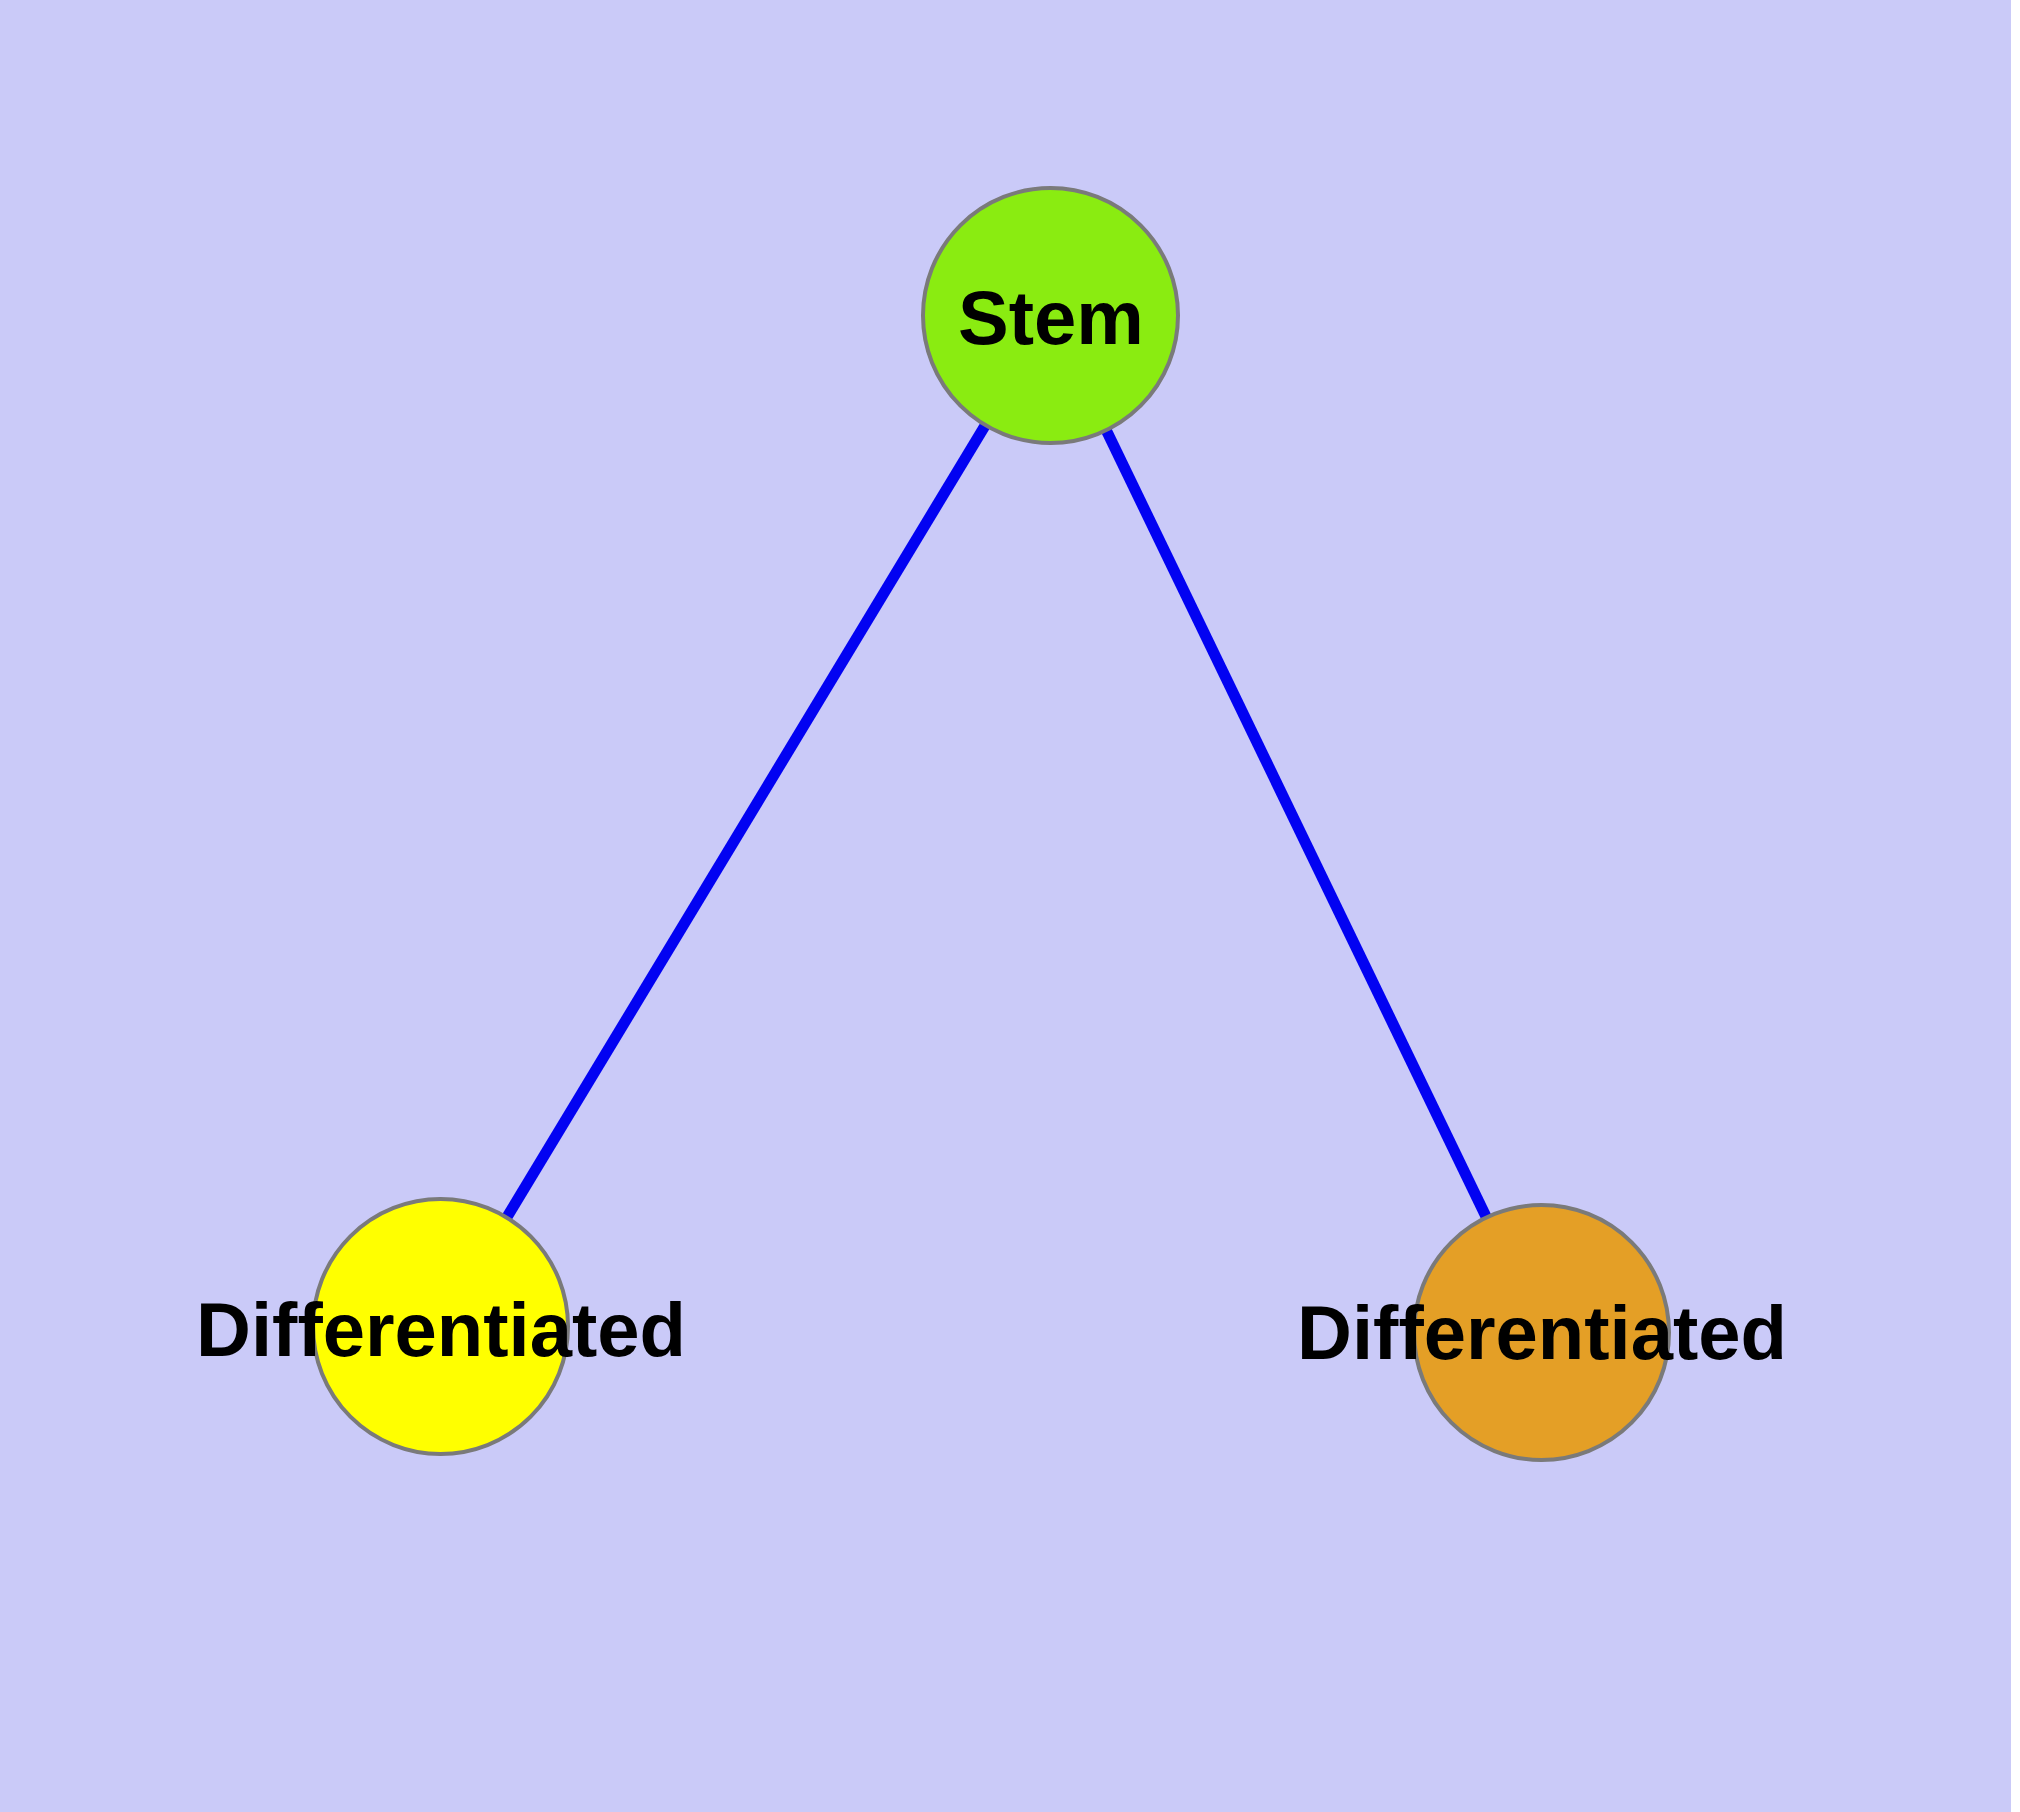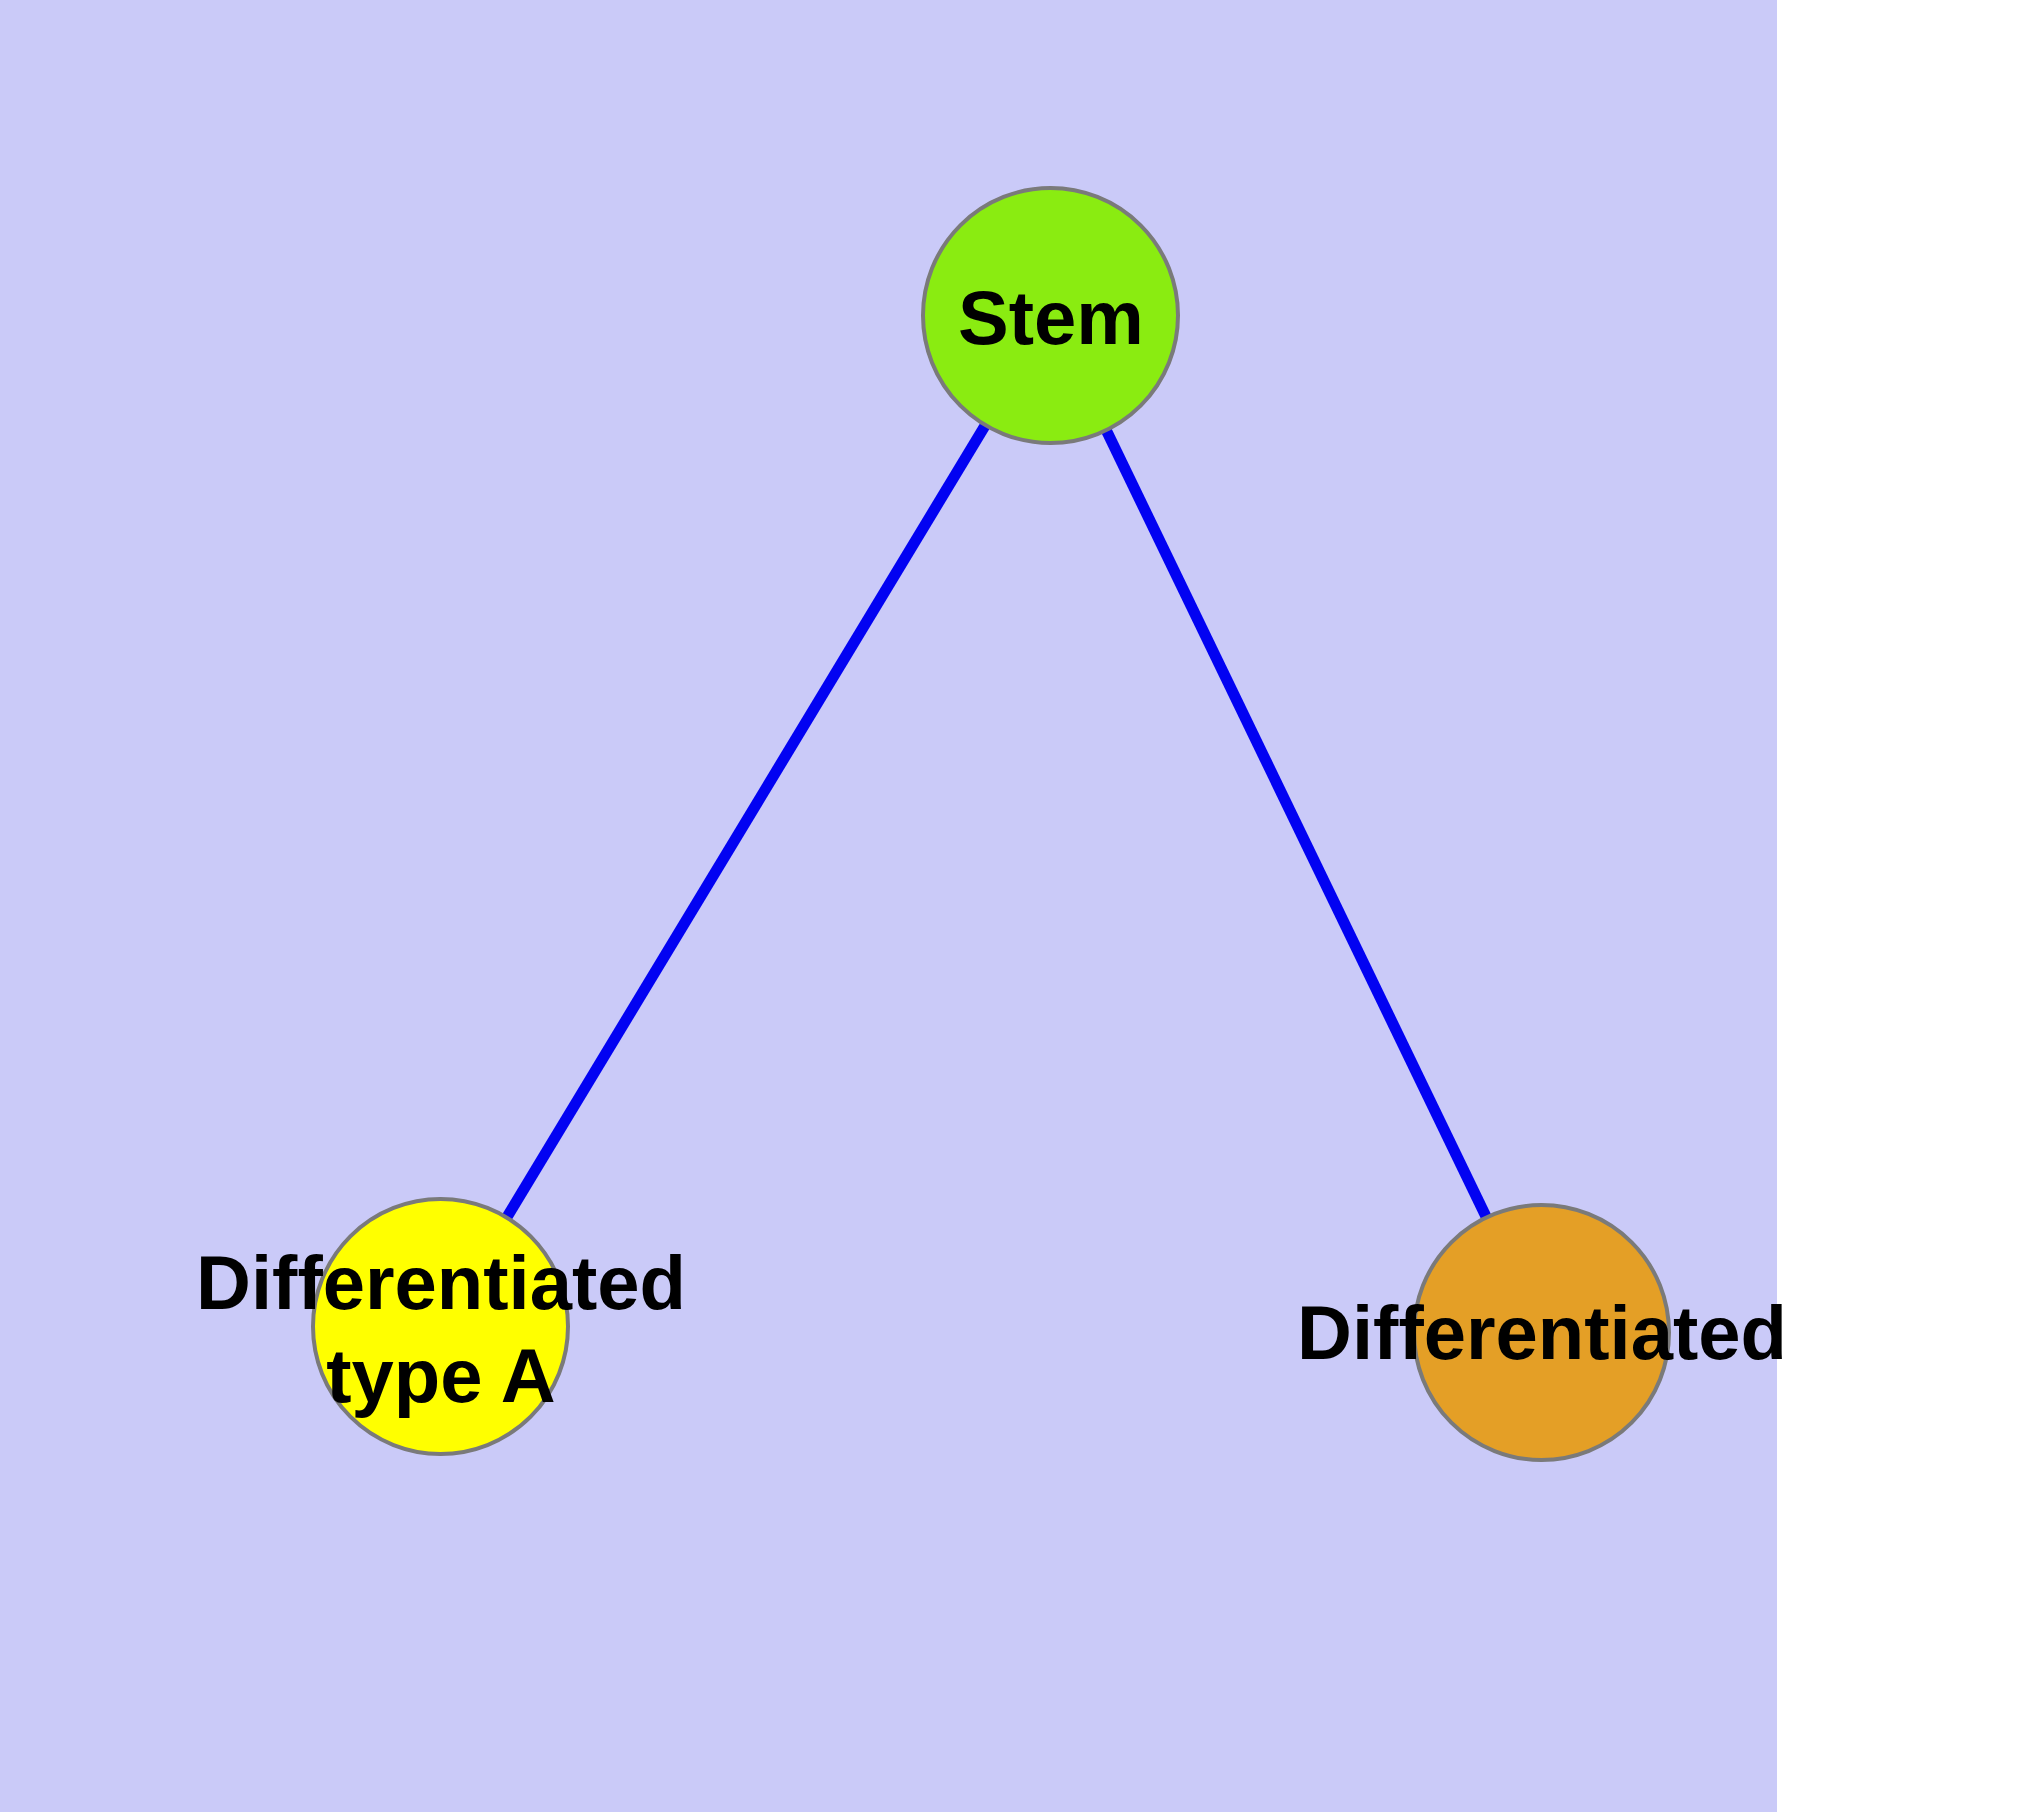--- a/index.html
+++ b/index.html
@@ -7,21 +7,21 @@
     padding: 0;
   }
   body {
     width: 2021px;
     height: 1812px;
     overflow: hidden;
     font-family: "Liberation Sans", sans-serif;
   }
   .canvas {
     position: relative;
-    width: 1777px;
+    width: 2011px;
     height: 1812px;
   }
   .edges-layer {
     position: absolute;
     left: 0;
     top: 0;
     width: 2021px;
     height: 1812px;
   }
   .node {
@@ -65,21 +65,20 @@
   <div class="node node-type-a" style="background-color: rgb(255, 255, 0); border-color: rgb(122, 122, 122);"></div>
 
   <div class="node node-type-b" style="background-color: rgb(228, 159, 38); border-color: rgb(122, 122, 122);"></div>
 
   <div class="node-label label-stem" style="color: rgb(0, 0, 0);">
     <span>Stem</span>
   </div>
 
   <div class="node-label label-type-a" style="color: rgb(0, 0, 0);">
     <span>Differentiated</span>
-    <span>type A</span>
   </div>
 
   <div class="node-label label-type-b" style="color: rgb(0, 0, 0);">
     <span>Differentiated</span>
   </div>
 
 </div>
 
 
 </body></html>

